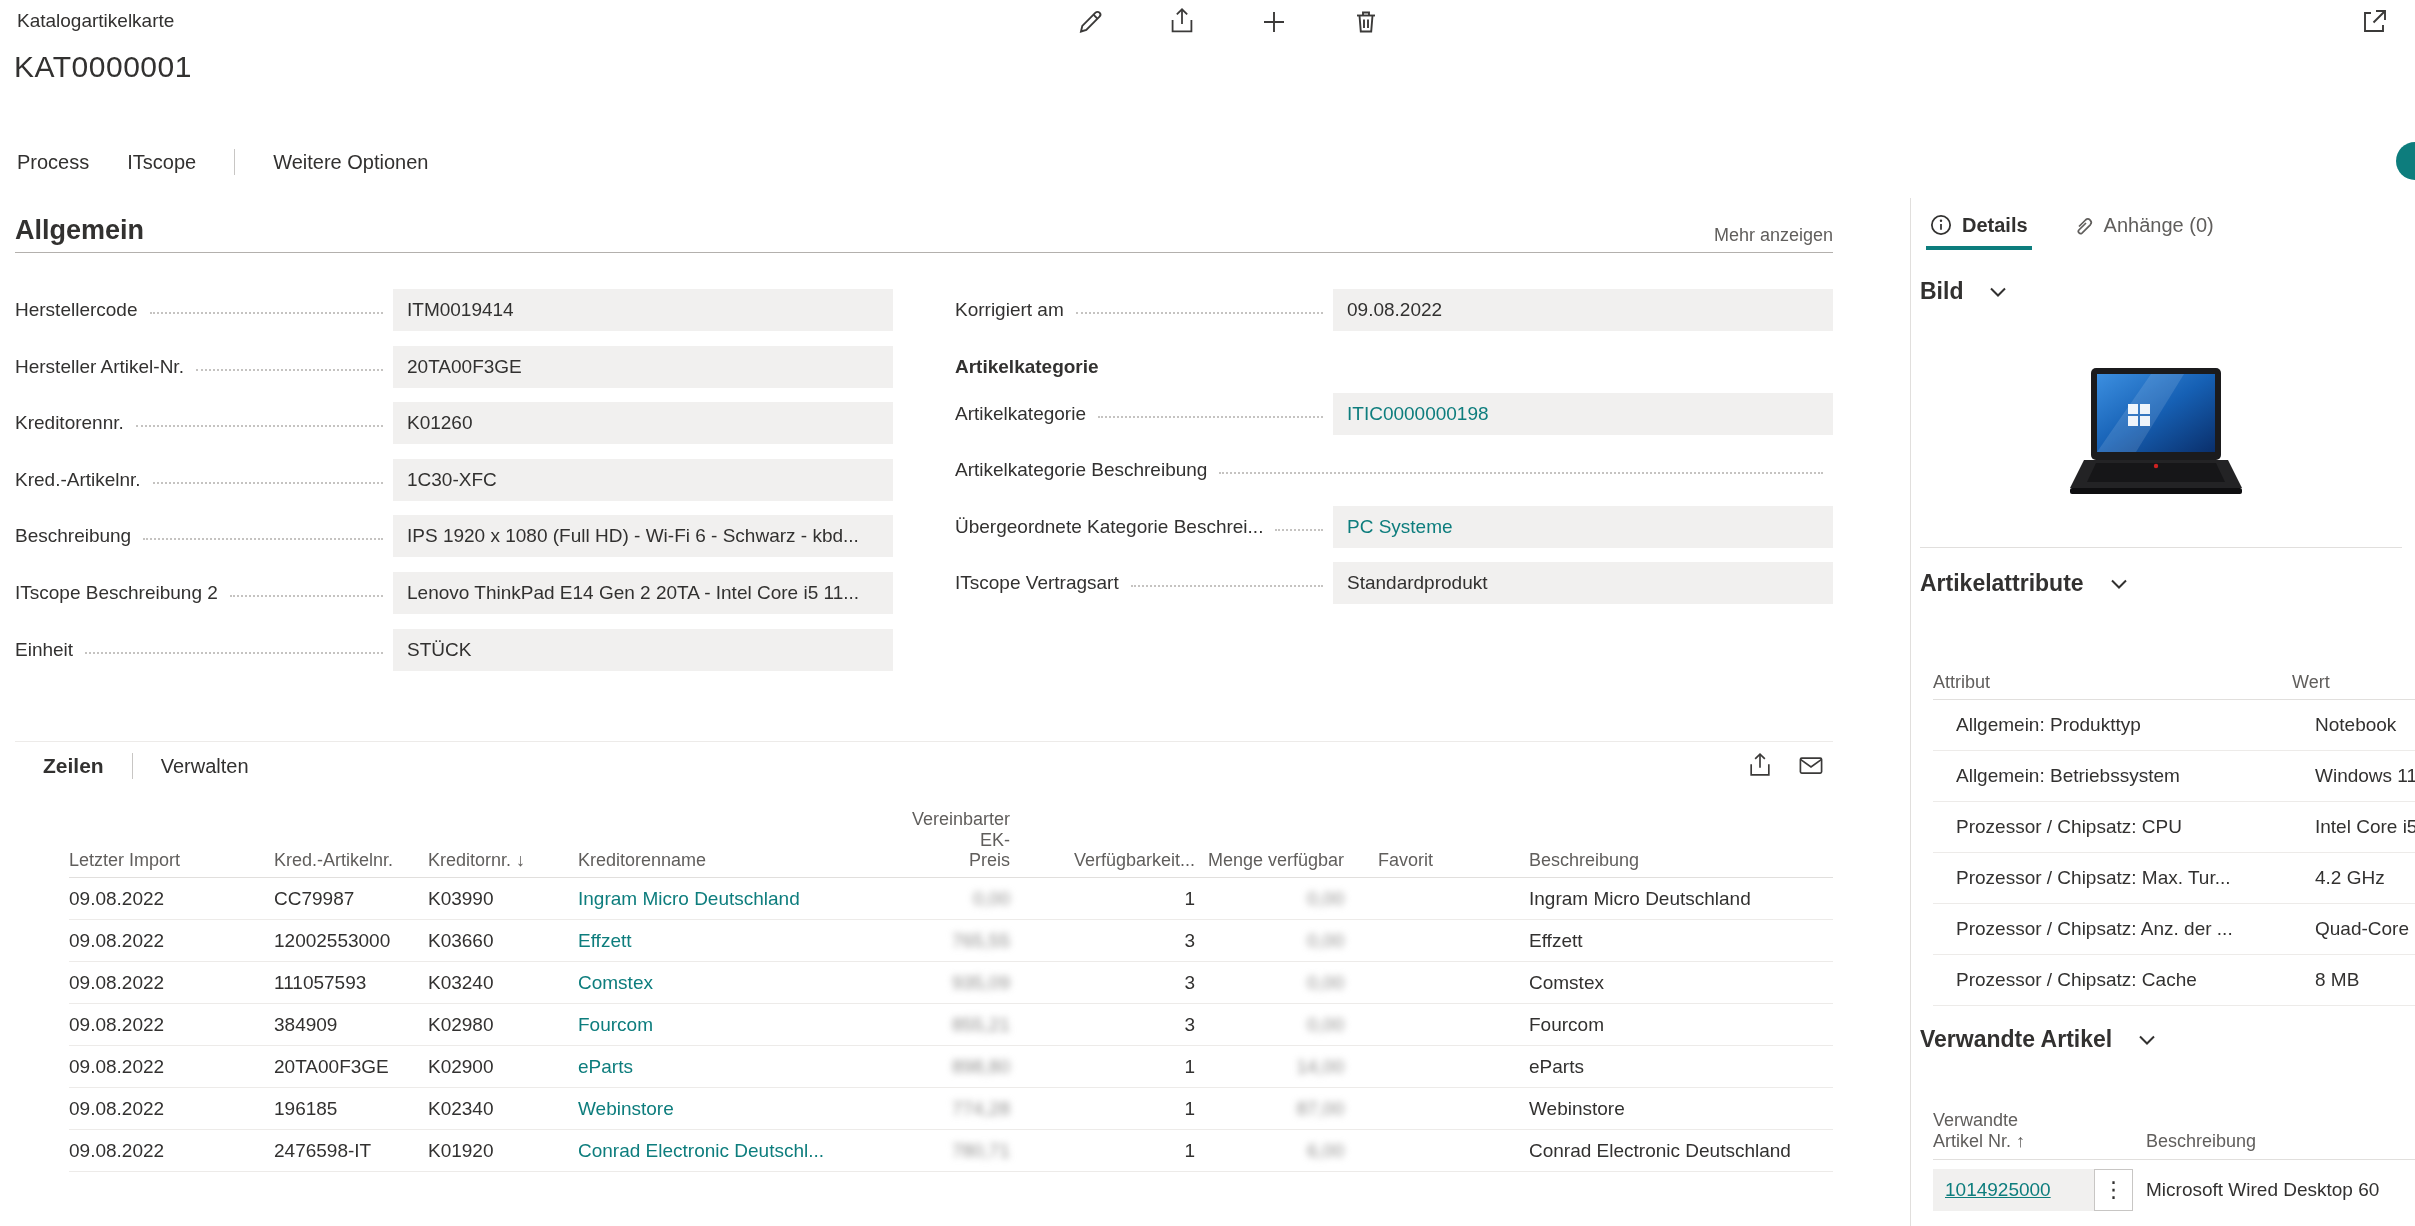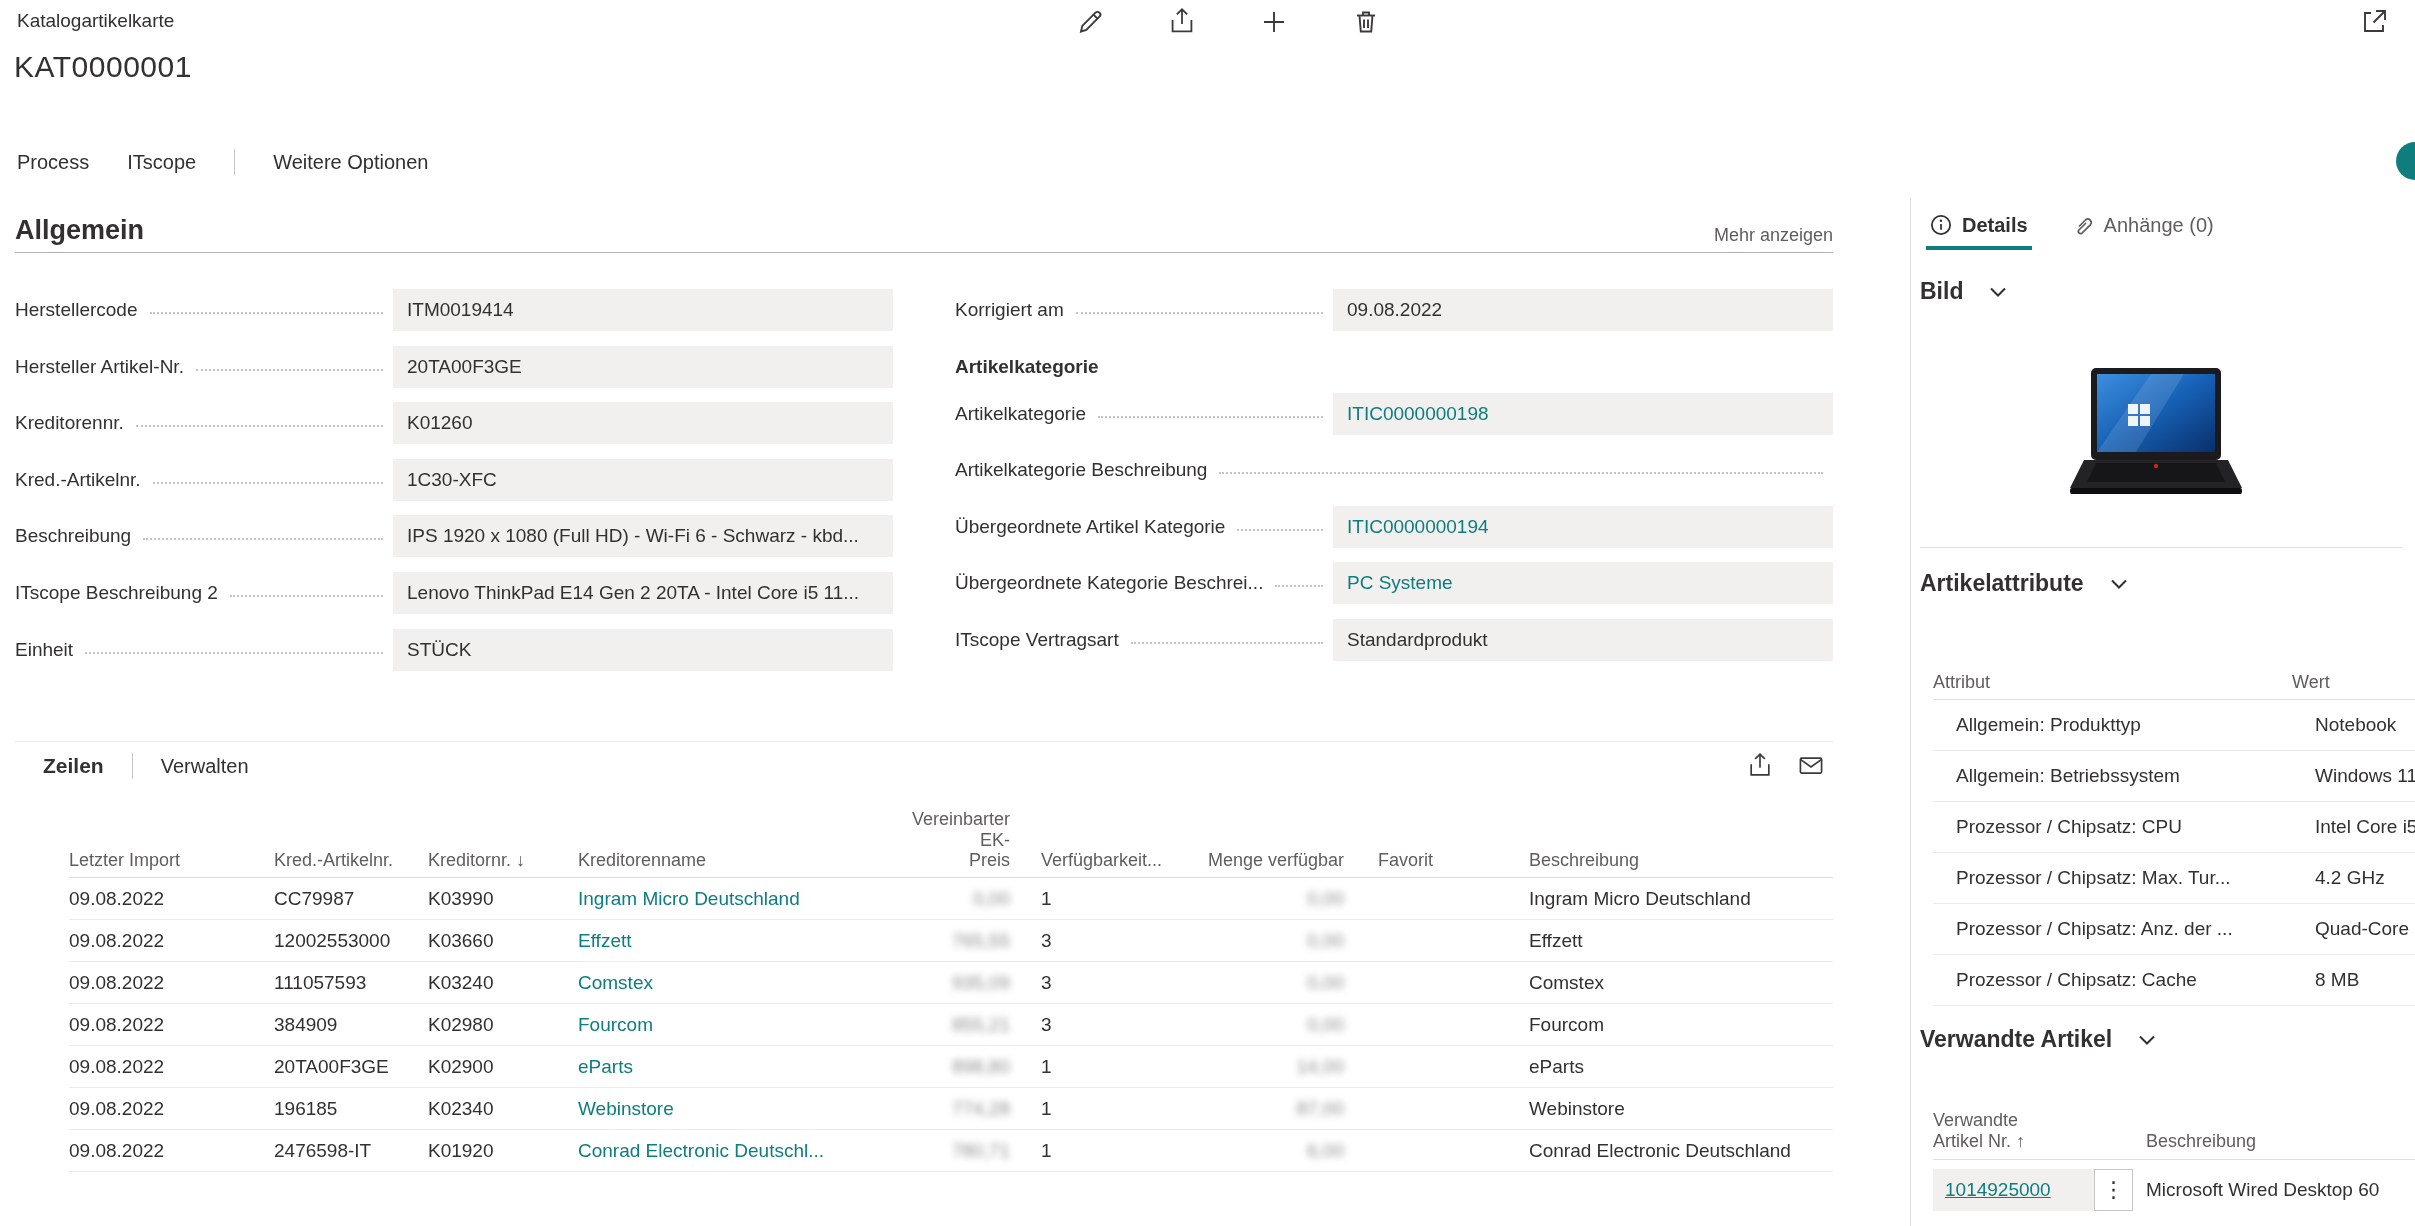--- a/index.html
+++ b/index.html
@@ -51,21 +51,21 @@
   .manage-label { font-size:20px; cursor:pointer; }
   .lines-icons { position:absolute; left:1742px; top:748px; display:flex; gap:15px; }
 
   .ltable { position:absolute; left:69px; top:818px; width:1764px; font-size:19px; }
   .lrow { display:grid; grid-template-columns:205px 154px 150px 300px 132px 185px 149px 150px 339px;
     align-items:center; height:42px; border-bottom:1px solid #edebe9; }
   .lrow > span { overflow:hidden; white-space:nowrap; }
   .lhead { height:60px; align-items:end; padding-bottom:6px; border-bottom:1px solid #e1dfdd; color:#605e5c; font-size:18px; }
   .c5, .c7 { text-align:right; }
   .lhead .c5 { white-space:pre-line; line-height:1.15; }
-  .c6 { padding-left:31px; }
+  .c6 { padding-left:31px;text-align:right; }
   .c8 { padding-left:34px; }
   .c9 { padding-left:35px; }
   .cell-link { color:#0d7d7d; cursor:pointer; }
   .blurval { color:#8f8e8d; filter:blur(3.5px); }
 
   
   .fb-vline { position:absolute; left:1910px; top:198px; width:1px; height:1028px; background:#e1dfdd; }
   .fb-tabs { position:absolute; left:1930px; top:200px; height:50px; display:flex; gap:44px; }
   .fb-tab { display:flex; align-items:center; gap:10px; font-size:20px; color:#605e5c; position:relative; cursor:pointer; }
   .fb-tab.active { color:#323130; font-weight:700; }
@@ -201,25 +201,20 @@
   </div>
   <div class="group-row">Artikelkategorie</div>
   <div class="frow">
     <span class="flabel">Artikelkategorie</span>
     <span class="leader"></span>
     <span class="fvalue link">ITIC0000000198</span>
   </div>
   <div class="frow">
     <span class="flabel">Artikelkategorie Beschreibung</span>
     <span class="leader"></span>
-  </div>
-  <div class="frow">
-    <span class="flabel">Übergeordnete Artikel Kategorie</span>
-    <span class="leader"></span>
-    <span class="fvalue link">ITIC0000000194</span>
   </div>
   <div class="frow">
     <span class="flabel">Übergeordnete Kategorie Beschrei...</span>
     <span class="leader"></span>
     <span class="fvalue link">PC Systeme</span>
   </div>
   <div class="frow">
     <span class="flabel">ITscope Vertragsart</span>
     <span class="leader"></span>
     <span class="fvalue">Standardprodukt</span>

